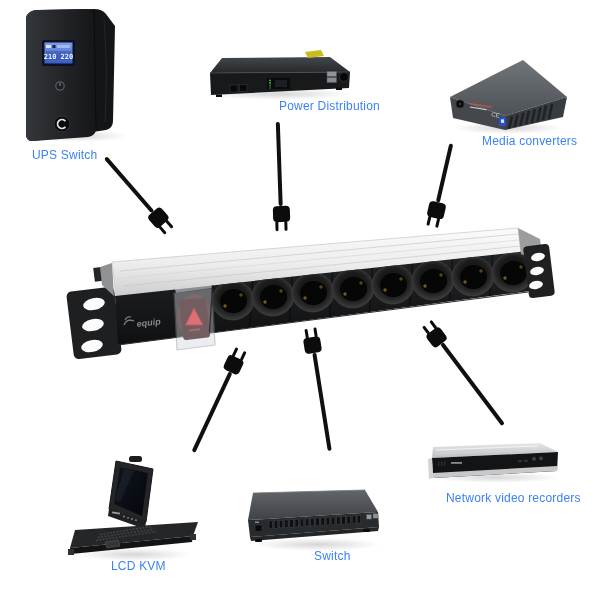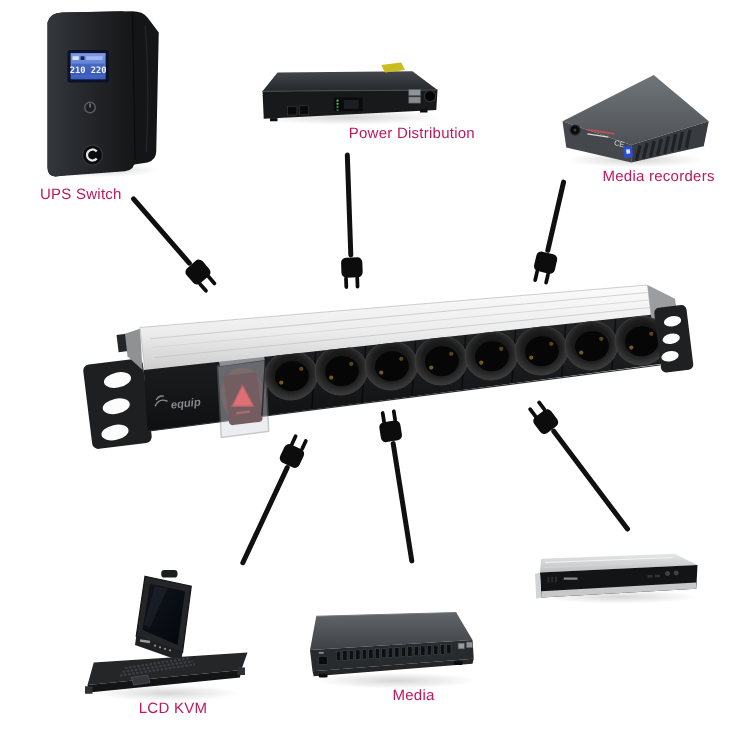--- a/index.html
+++ b/index.html
@@ -1,19 +1,19 @@
 <!DOCTYPE html>
 <html><head>
 <meta charset="utf-8">
 <style>
   html,body{margin:0;padding:0;background:#ffffff;}
   .canvas{position:relative;width:600px;height:600px;background:#ffffff;overflow:hidden;
           font-family:"Liberation Sans",sans-serif;}
   .device{position:absolute;}
-  .dlabel{position:absolute;font-size:12px;color:#be185d;white-space:nowrap;letter-spacing:.2px;}
+  .dlabel{position:absolute;font-size:12px;color:#3b82f6;white-space:nowrap;letter-spacing:.2px;}
   .gshadow{position:absolute;background:radial-gradient(ellipse at center, rgba(0,0,0,.16), rgba(0,0,0,0) 70%);}
   
   .cable{position:absolute;width:0;height:0;transform-origin:0 0;}
   .cord{position:absolute;left:-1.8px;width:3.6px;background:#101010;border-radius:2px;}
   .plug-body{position:absolute;left:-8.5px;top:-8px;width:17px;height:16px;background:#0c0c0c;border-radius:4px;}
   .prong{position:absolute;top:7px;width:3.8px;height:9.5px;background:#0c0c0c;border-radius:1.6px;}
   .prong-l{left:-6.4px}
   .prong-r{left:2.6px}
 </style>
 </head>
@@ -131,21 +131,21 @@
       <polygon points="478,13 500,24 503,46 481,39" fill="#9b9d9f"></polygon>
       <g>
         <rect x="486" y="30" width="26" height="52" rx="4" fill="#1f2022" transform="rotate(-7 499 56)"></rect>
         <ellipse cx="498" cy="42" rx="7" ry="4" fill="#fdfdfd" transform="rotate(-12 498 42)"></ellipse>
         <ellipse cx="497" cy="56" rx="7" ry="4" fill="#fdfdfd" transform="rotate(-12 497 56)"></ellipse>
         <ellipse cx="496" cy="70" rx="7" ry="4" fill="#fdfdfd" transform="rotate(-12 496 70)"></ellipse>
       </g>
     </svg>
   </div>
 
-  <div class="device" style="left:28px;top:6px">
+  <div class="device" style="left:16px;top:6px">
     <svg width="104" height="142" viewBox="0 0 104 142">
       <defs>
         <linearGradient id="upsF" x1="0" y1="0" x2="1" y2="0">
           <stop offset="0" stop-color="#34373b"></stop>
             <stop offset=".65" stop-color="#1e2023"></stop>
             <stop offset="1" stop-color="#151618"></stop>
         </linearGradient>
         <linearGradient id="lcdG" x1="0" y1="0" x2="0" y2="1">
           <stop offset="0" stop-color="#7e9ce8"></stop>
             <stop offset="1" stop-color="#3a5cc0"></stop>
@@ -373,17 +373,18 @@
   </div>
   <div class="cable" style="left:437px;top:337px;transform:rotate(143deg)">
     <div class="cord" style="height:102px;top:-110px"></div>
     <div class="plug-body"></div>
     <div class="prong prong-l"></div>
     <div class="prong prong-r"></div>
   </div>
 
   <div class="dlabel" style="left:32px;top:148px">UPS Switch</div>
   <div class="dlabel" style="left:279px;top:99px">Power Distribution</div>
-  <div class="dlabel" style="left:482px;top:134px">Media recorders</div>
+  <div class="dlabel" style="left:482px;top:134px">Media converters</div>
   <div class="dlabel" style="left:111px;top:559px">LCD KVM</div>
-  <div class="dlabel" style="left:314px;top:549px">Media</div>
+  <div class="dlabel" style="left:314px;top:549px">Switch</div>
+  <div class="dlabel" style="left:446px;top:491px">Network video recorders</div>
 
 </div>
 
 </body></html>

